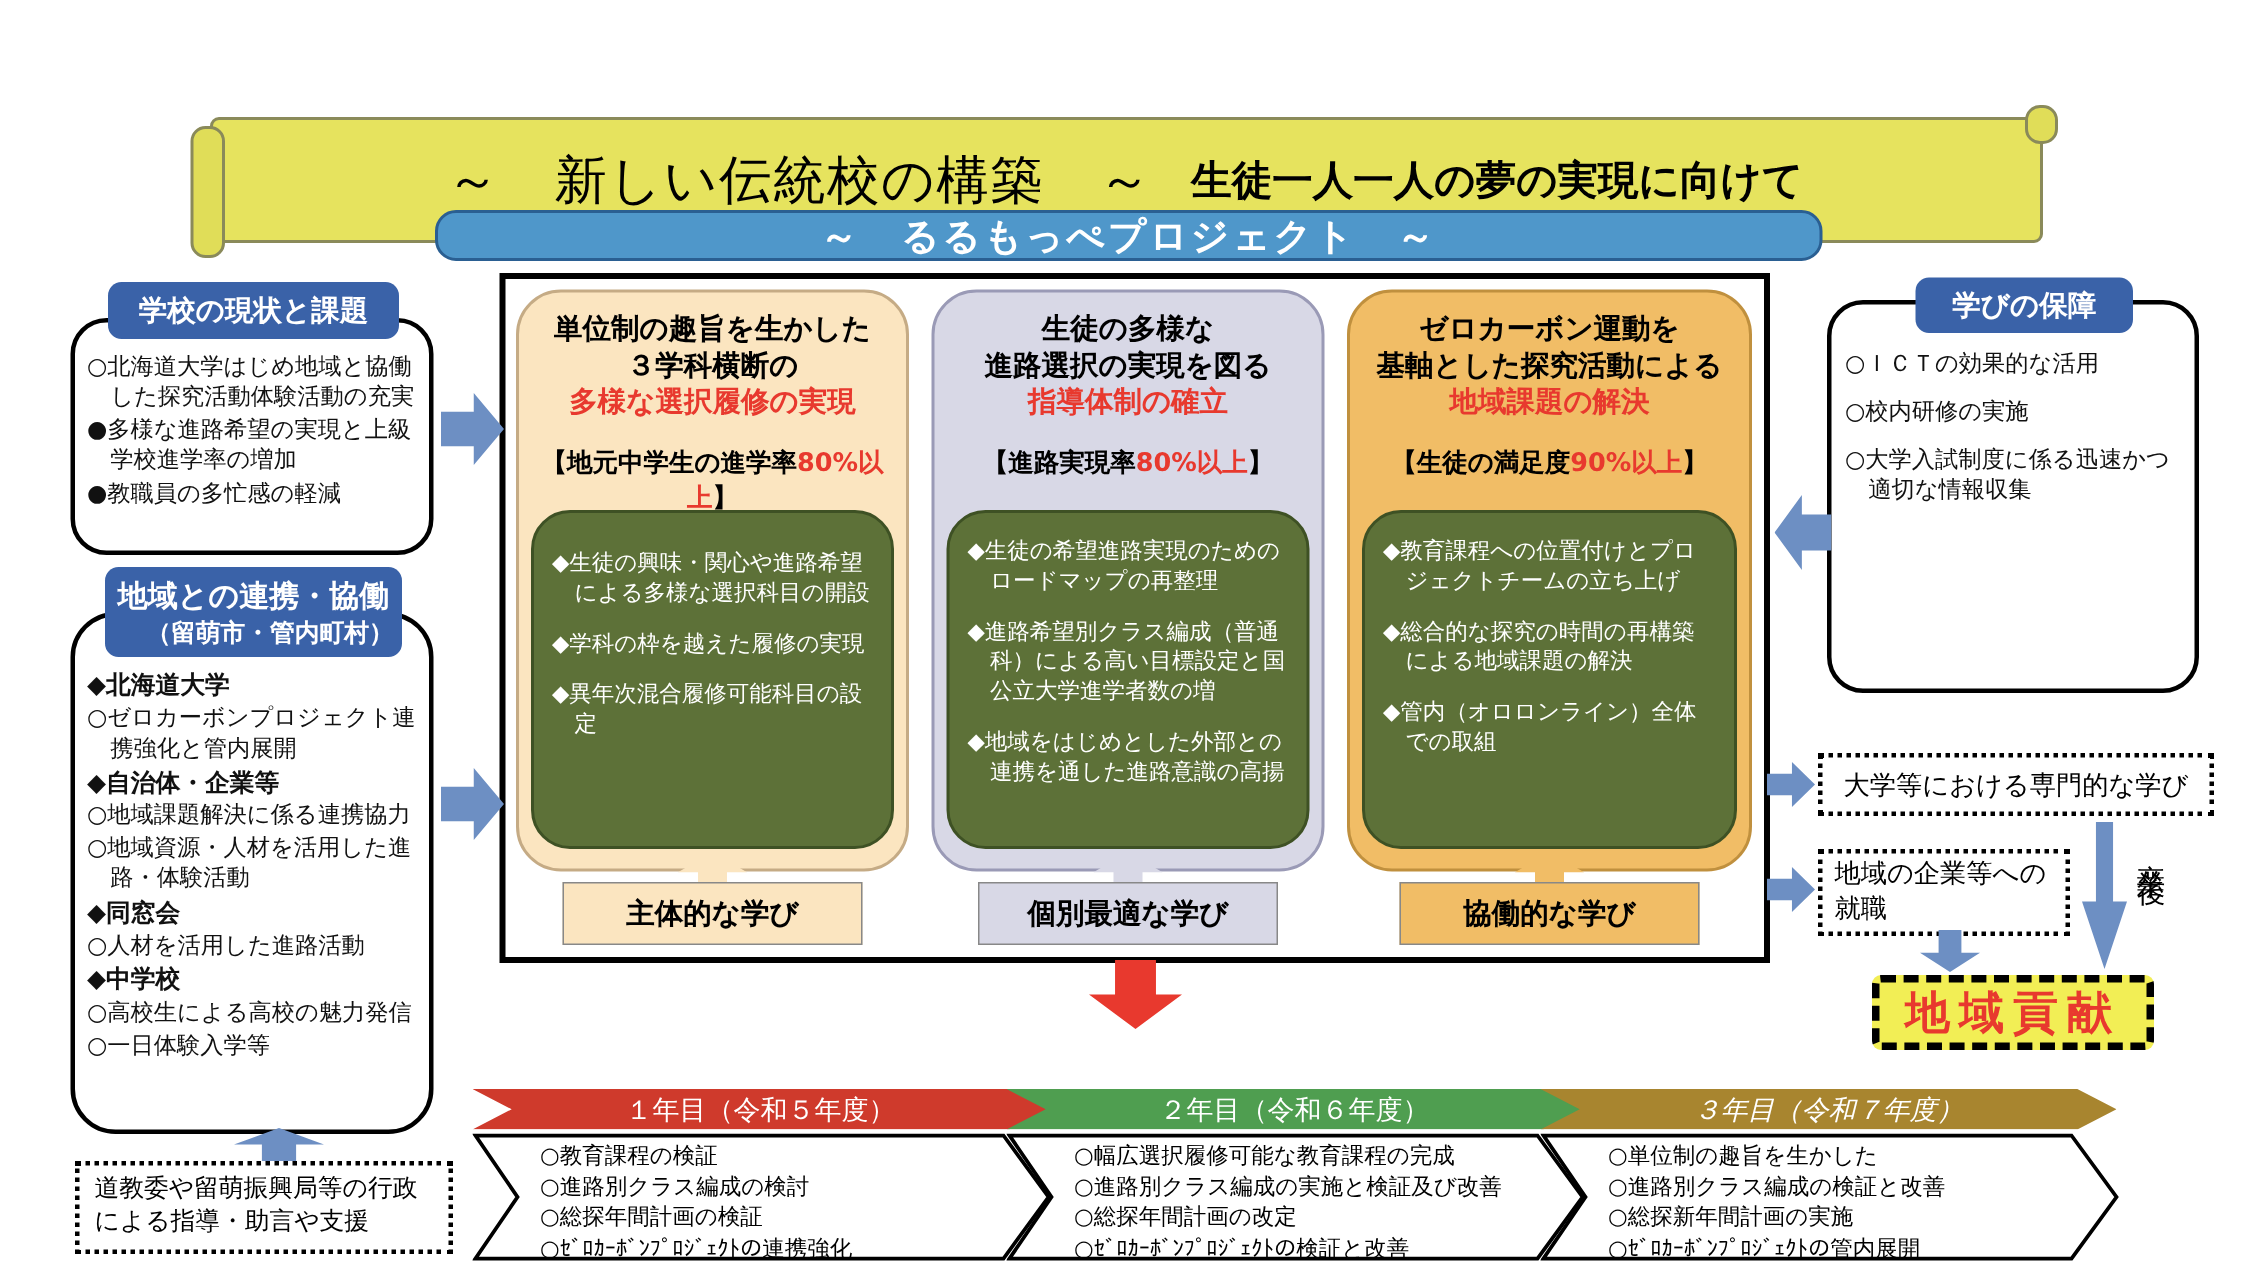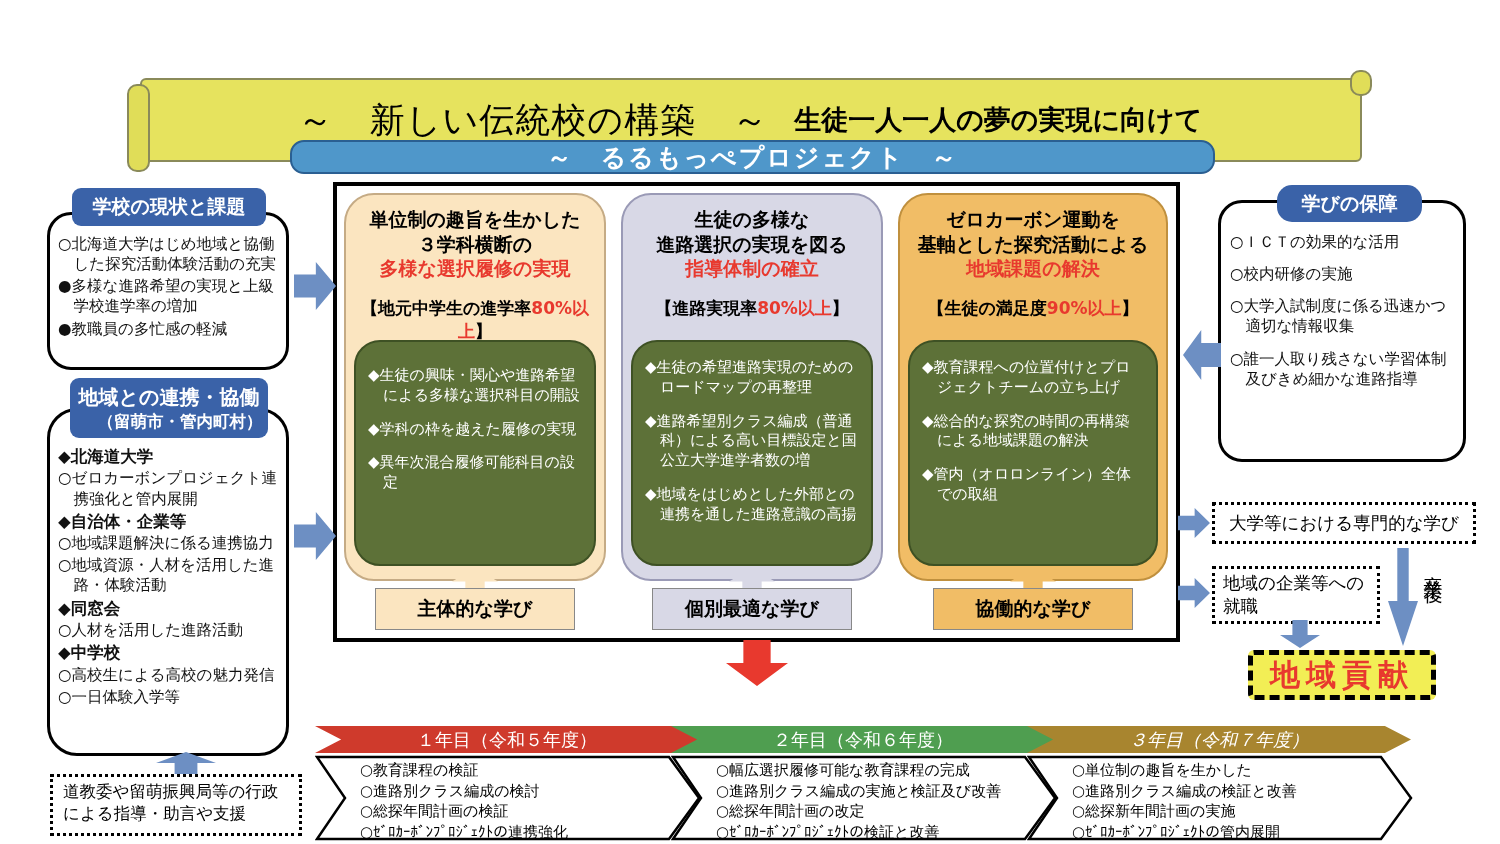--- a/index.html
+++ b/index.html
@@ -177,28 +177,27 @@
     <div class="li">○一日体験入学等</div>
   </div>
   <div class="abs arr-right" style="left:294px;top:512px;width:42px;height:48px;"></div>
 
   <div class="abs arr-up" style="left:156px;top:752px;width:60px;height:24px;"></div>
   <div class="abs dashed-support" style="left:50px;top:774px;width:252px;height:62px;">
     <span>道教委や留萌振興局等の行政による指導・助言や支援</span>
   </div>
 
   <div class="abs round-box" style="left:1218px;top:200px;width:248px;height:262px;"></div>
-  <div class="abs blue-pill" style="left:1277px;top:185px;width:145px;height:37px;font-size:19px;border-radius:15px;">
+  <div class="abs blue-pill" style="left:1277px;top:185px;width:145px;height:37px;font-size:19px;">
     <span>学びの保障</span>
   </div>
   <div class="abs list" style="left:1230px;top:232px;width:226px;">
     <div class="li">○ＩＣＴの効果的な活用</div>
     <div class="li gap">○校内研修の実施</div>
     <div class="li gap">○大学入試制度に係る迅速かつ適切な情報収集</div>
-    <div class="li gap">○誰一人取り残さない学習体制及びきめ細かな進路指導</div>
   </div>
   <div class="abs arr-left" style="left:1183px;top:330px;width:38px;height:50px;"></div>
 
   <div class="abs arr-right" style="left:1178px;top:508px;width:32px;height:30px;"></div>
   <div class="abs dotted-box" style="left:1212px;top:502px;width:264px;height:42px;justify-content:center;">
     <span>大学等における専門的な学び</span>
   </div>
   <div class="abs arr-right" style="left:1178px;top:578px;width:32px;height:30px;"></div>
   <div class="abs dotted-box" style="left:1212px;top:566px;width:168px;height:58px;padding:2px 8px;line-height:1.3;">
     <span>地域の企業等への就職</span>

